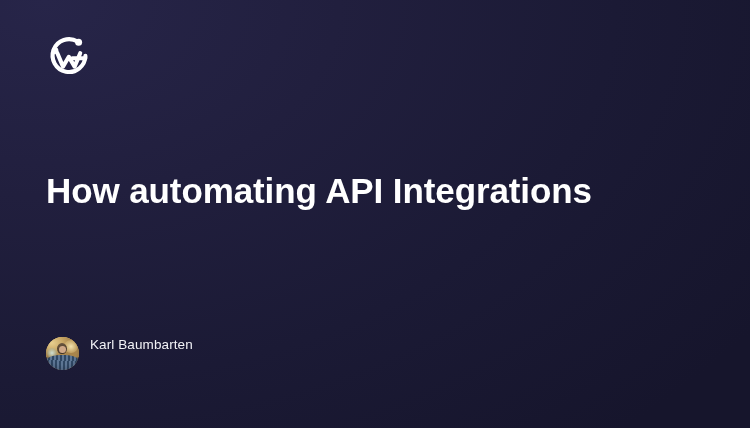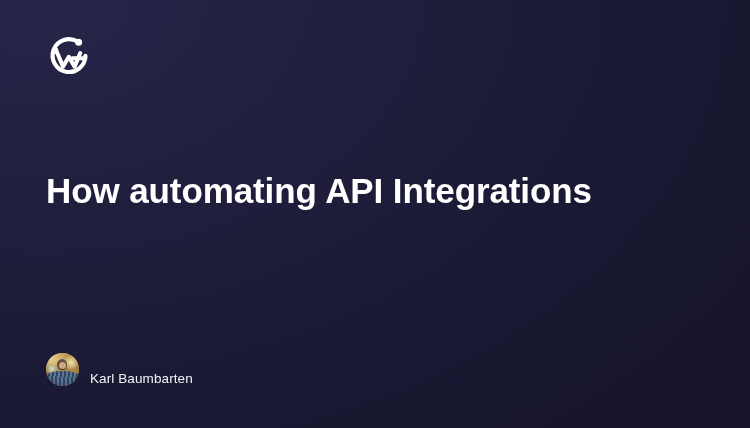--- a/index.html
+++ b/index.html
@@ -56,23 +56,23 @@
   }
   .headline .hl-line {
     display: block;
     white-space: nowrap;
   }
 
   
   .author {
     position: absolute;
     left: 46px;
-    top: 353px;
+    top: 337px;
     display: flex;
-    align-items: flex-end;
+    align-items: flex-start;
     gap: 11px;
   }
 
   .avatar {
     position: relative;
     width: 33px;
     height: 33px;
     border-radius: 50%;
     overflow: hidden;
     flex: 0 0 auto;

